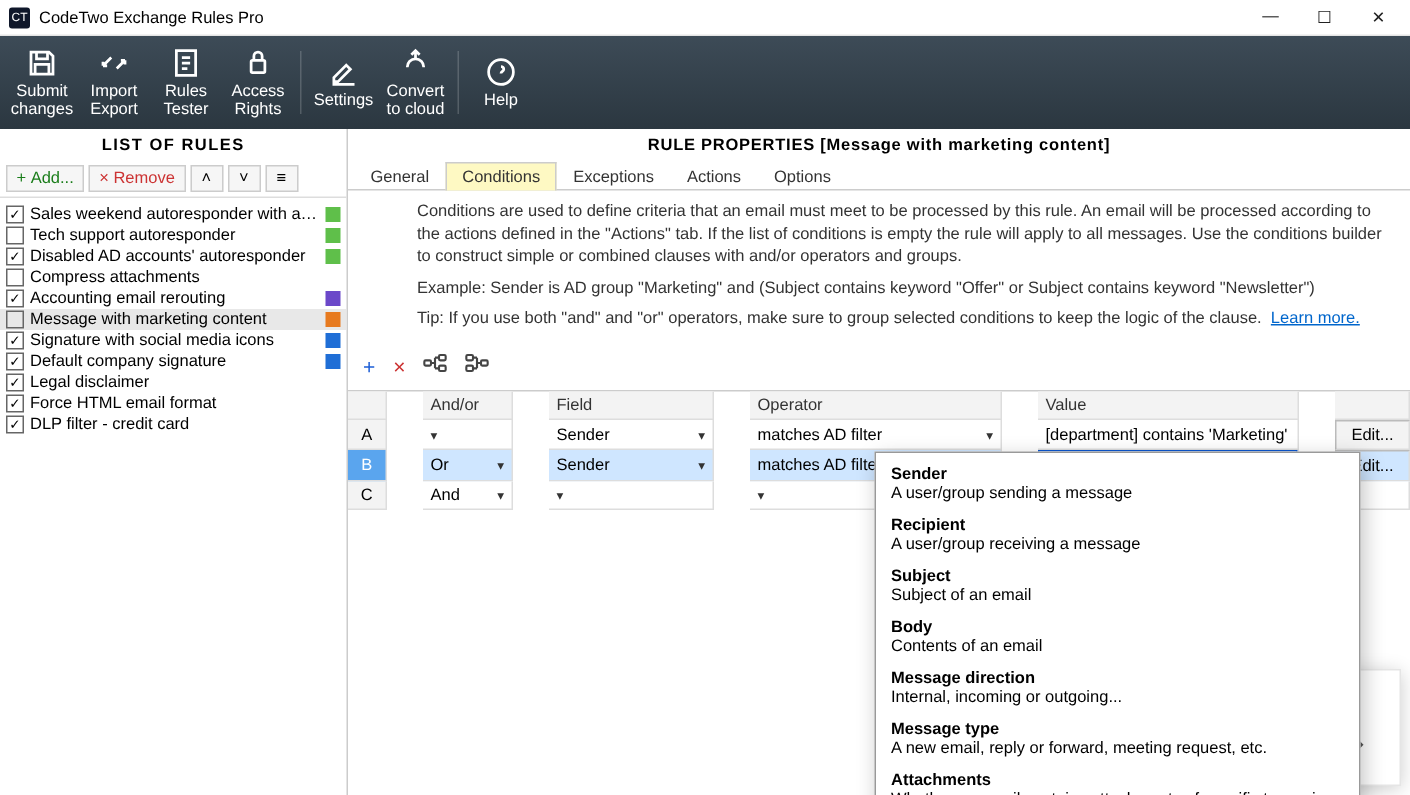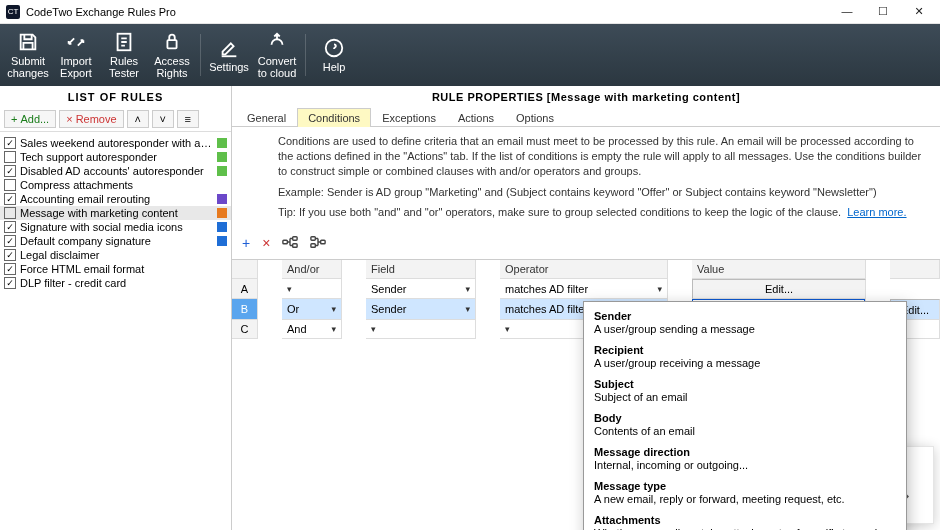--- a/index.html
+++ b/index.html
@@ -252,20 +252,21 @@
           <div>Field</div>
           <div>Operator</div>
           <div>Value</div>
           <div></div>
         </div>
         <div class="grow">
           <div class="lbl">A</div>
           <div class="dd"></div>
           <div class="dd">Sender</div>
           <div class="dd">matches AD filter</div>
+          <div class="">[department] contains 'Marketing'</div>
           <div class="editcell">Edit...</div>
         </div>
         <div class="grow sel">
           <div class="lbl">B</div>
           <div class="dd">Or</div>
           <div class="dd">Sender</div>
           <div class="dd">matches AD filter</div>
           <div class="valinput">
             <input value="[department] contains 'Sales'" style="">
           </div>

